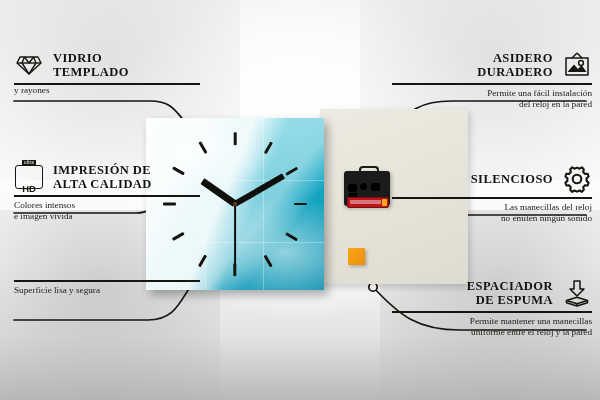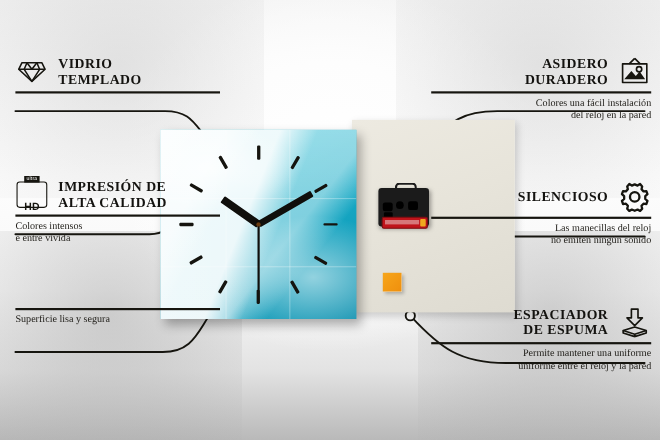--- a/index.html
+++ b/index.html
@@ -205,38 +205,39 @@
             <path d="M9.5,3 L14,9 L18.5,3"></path>
           </g>
         </svg>
       </div>
       <div>
         <div class="ftitle">VIDRIO</div>
         <div class="ftitle">TEMPLADO</div>
       </div>
     </div>
     <div class="frule"></div>
+    <div class="fdesc" style="margin-top:0">y rayones</div>
   </div>
 
   <div class="feature left" id="f-impresion">
     <div class="frow">
       <div class="ficon">
         <div class="hdbadge">
           <div class="u">ultra</div>
           <div class="h">HD</div>
         </div>
       </div>
       <div>
         <div class="ftitle">IMPRESIÓN DE</div>
         <div class="ftitle">ALTA CALIDAD</div>
       </div>
     </div>
     <div class="frule"></div>
     <div class="fdesc">Colores intensos</div>
-    <div class="fdesc" style="margin-top:0">e entre vívida</div>
+    <div class="fdesc" style="margin-top:0">e imagen vívida</div>
   </div>
 
   <div class="feature left" id="f-bordes">
     <div class="frule"></div>
     <div class="fdesc">Superficie lisa y segura</div>
   </div>
 
   <div class="feature right" id="f-asidero">
     <div class="frow">
       <div class="ficon">
@@ -248,21 +249,21 @@
             <circle cx="19" cy="11" r="2.4"></circle>
           </g>
         </svg>
       </div>
       <div>
         <div class="ftitle">ASIDERO</div>
         <div class="ftitle">DURADERO</div>
       </div>
     </div>
     <div class="frule"></div>
-    <div class="fdesc">Colores una fácil instalación</div>
+    <div class="fdesc">Permite una fácil instalación</div>
     <div class="fdesc" style="margin-top:0">del reloj en la pared</div>
   </div>
 
   <div class="feature right" id="f-mecanismo">
     <div class="frow">
       <div class="ficon">
         <svg width="28" height="28" viewBox="0 0 28 28">
           <g fill="none" stroke="#16150f" stroke-width="2.1" stroke-linejoin="round">
             <path d="M14,2.6 l2.6,1.1 2.3,-1.4 1.9,2.2 -0.6,2.6 1.8,1.9 2.6,-0.3 1,2.8 -2,1.8 0,2.6
                      2,1.8 -1,2.8 -2.6,-0.3 -1.8,1.9 0.6,2.6 -1.9,2.2 -2.3,-1.4 -2.6,1.1 -2.6,-1.1
@@ -291,17 +292,17 @@
             <path d="M3.5,21.5 v2.2 L14,27 v-2.2 M24.5,21.5 v2.2 L14,27"></path>
           </g>
         </svg>
       </div>
       <div>
         <div class="ftitle">ESPACIADOR</div>
         <div class="ftitle">DE ESPUMA</div>
       </div>
     </div>
     <div class="frule"></div>
-    <div class="fdesc">Permite mantener una uniforme</div>
+    <div class="fdesc">Permite mantener una manecillas</div>
     <div class="fdesc" style="margin-top:0">uniforme entre el reloj y la pared</div>
   </div>
 
 </div>
 
 </body></html>

